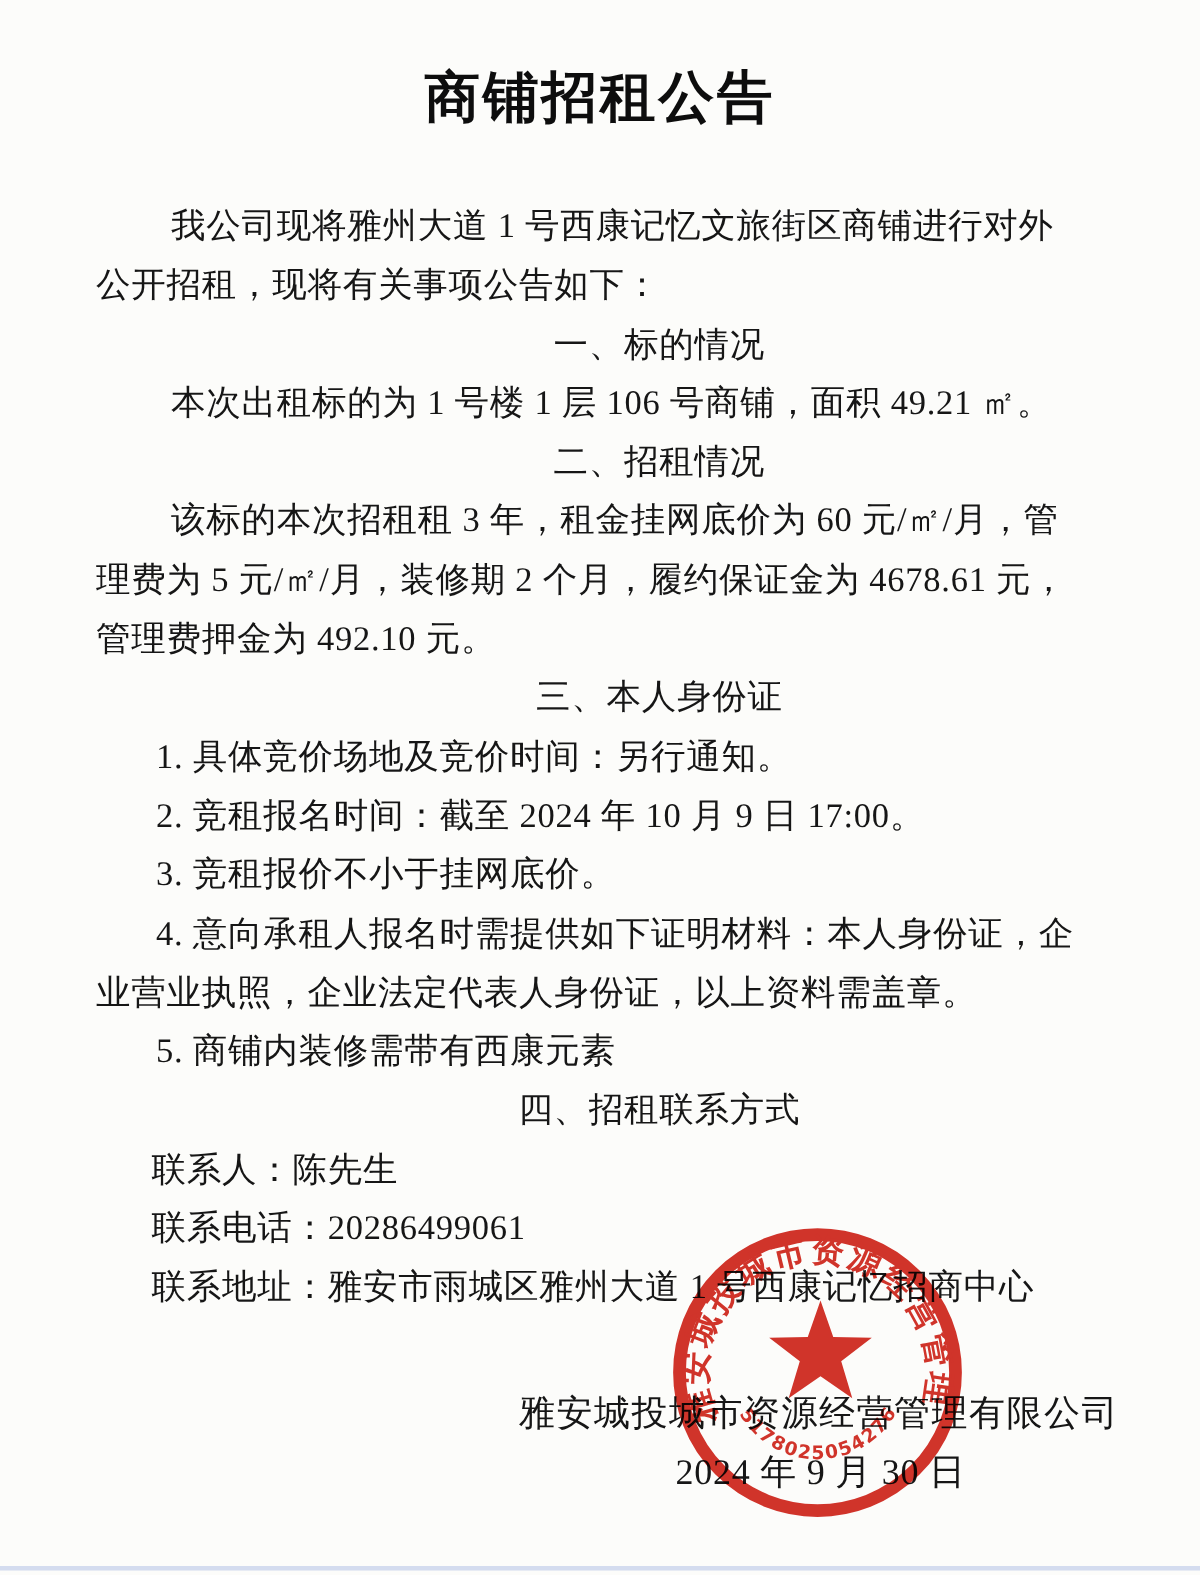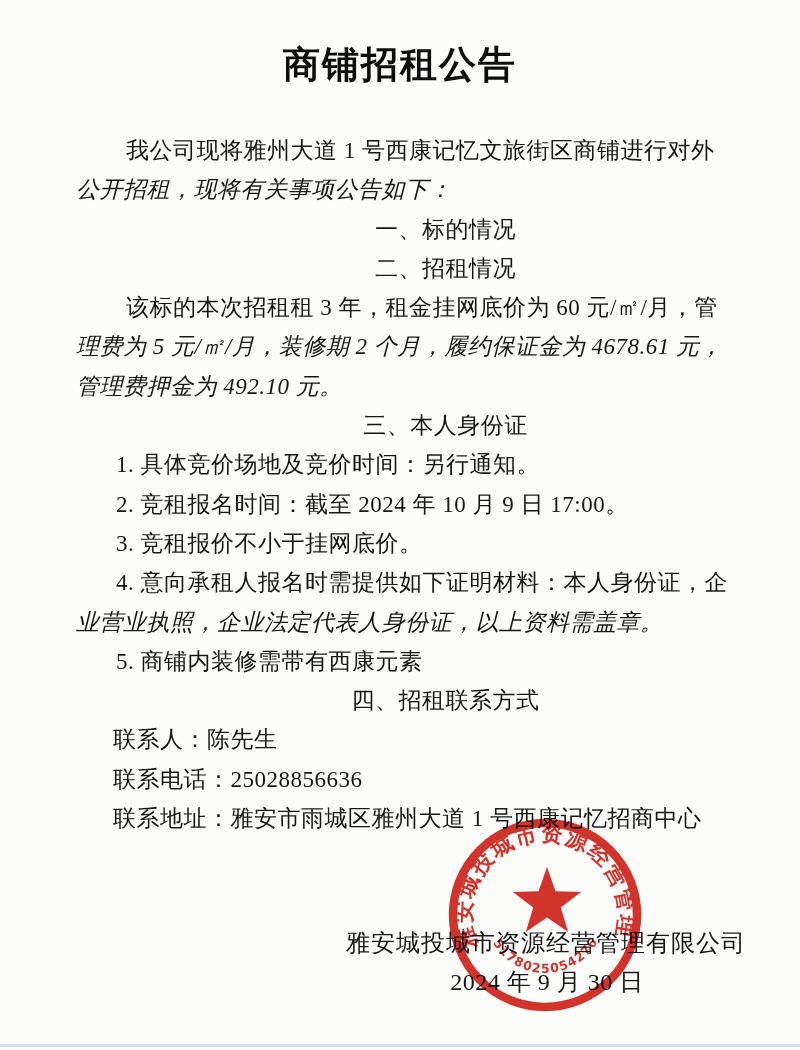--- a/index.html
+++ b/index.html
@@ -34,25 +34,24 @@
     left: 64px;
     right: 40px;
   }
   .doc-line {
     height: 39.3px;
     line-height: 39.3px;
     font-size: 23px;
     letter-spacing: 0.5px;
     white-space: pre;
     color: #161616;
-    margin-left: 12px;
   }
   .doc-line.para-first { padding-left: 50px; }
   .doc-line.heading    { padding-left: 55px; text-align: center; }
-  .doc-line.flush      { padding-left: 0; font-style: italic; }
+  .doc-line.flush      { padding-left: 0; }
   .doc-line.list       { padding-left: 40px; }
   .doc-line.contact    { padding-left: 37px; }
 
   .signature {
     position: absolute;
     top: 924px;
     right: 52px;
     width: 402px;
   }
   .signature .company {
@@ -97,34 +96,35 @@
 <body>
 
 <div class="page">
 
   <h1 class="doc-title">商铺招租公告</h1>
 
   <div class="doc-body">
       <div class="doc-line para-first">我公司现将雅州大道 1 号西康记忆文旅街区商铺进行对外</div>
       <div class="doc-line flush">公开招租，现将有关事项公告如下：</div>
       <div class="doc-line heading">一、标的情况</div>
+      <div class="doc-line para-first">本次出租标的为 1 号楼 1 层 106 号商铺，面积 49.21 ㎡。</div>
       <div class="doc-line heading">二、招租情况</div>
       <div class="doc-line para-first">该标的本次招租租 3 年，租金挂网底价为 60 元/㎡/月，管</div>
       <div class="doc-line flush">理费为 5 元/㎡/月，装修期 2 个月，履约保证金为 4678.61 元，</div>
       <div class="doc-line flush">管理费押金为 492.10 元。</div>
       <div class="doc-line heading">三、本人身份证</div>
       <div class="doc-line list">1. 具体竞价场地及竞价时间：另行通知。</div>
       <div class="doc-line list">2. 竞租报名时间：截至 2024 年 10 月 9 日 17:00。</div>
       <div class="doc-line list">3. 竞租报价不小于挂网底价。</div>
       <div class="doc-line list">4. 意向承租人报名时需提供如下证明材料：本人身份证，企</div>
       <div class="doc-line flush">业营业执照，企业法定代表人身份证，以上资料需盖章。</div>
       <div class="doc-line list">5. 商铺内装修需带有西康元素</div>
       <div class="doc-line heading">四、招租联系方式</div>
       <div class="doc-line contact">联系人：陈先生</div>
-      <div class="doc-line contact">联系电话：25028856636</div>
+      <div class="doc-line contact">联系电话：20286499061</div>
       <div class="doc-line contact">联系地址：雅安市雨城区雅州大道 1 号西康记忆招商中心</div>
     </div>
 
   <div class="signature">
     <div class="company">雅安城投城市资源经营管理有限公司</div>
     <div class="sign-date">2024 年 9 月 30 日</div>
   </div>
 
   <div class="seal">
     <svg viewBox="0 0 200 200" xmlns="http://www.w3.org/2000/svg">

